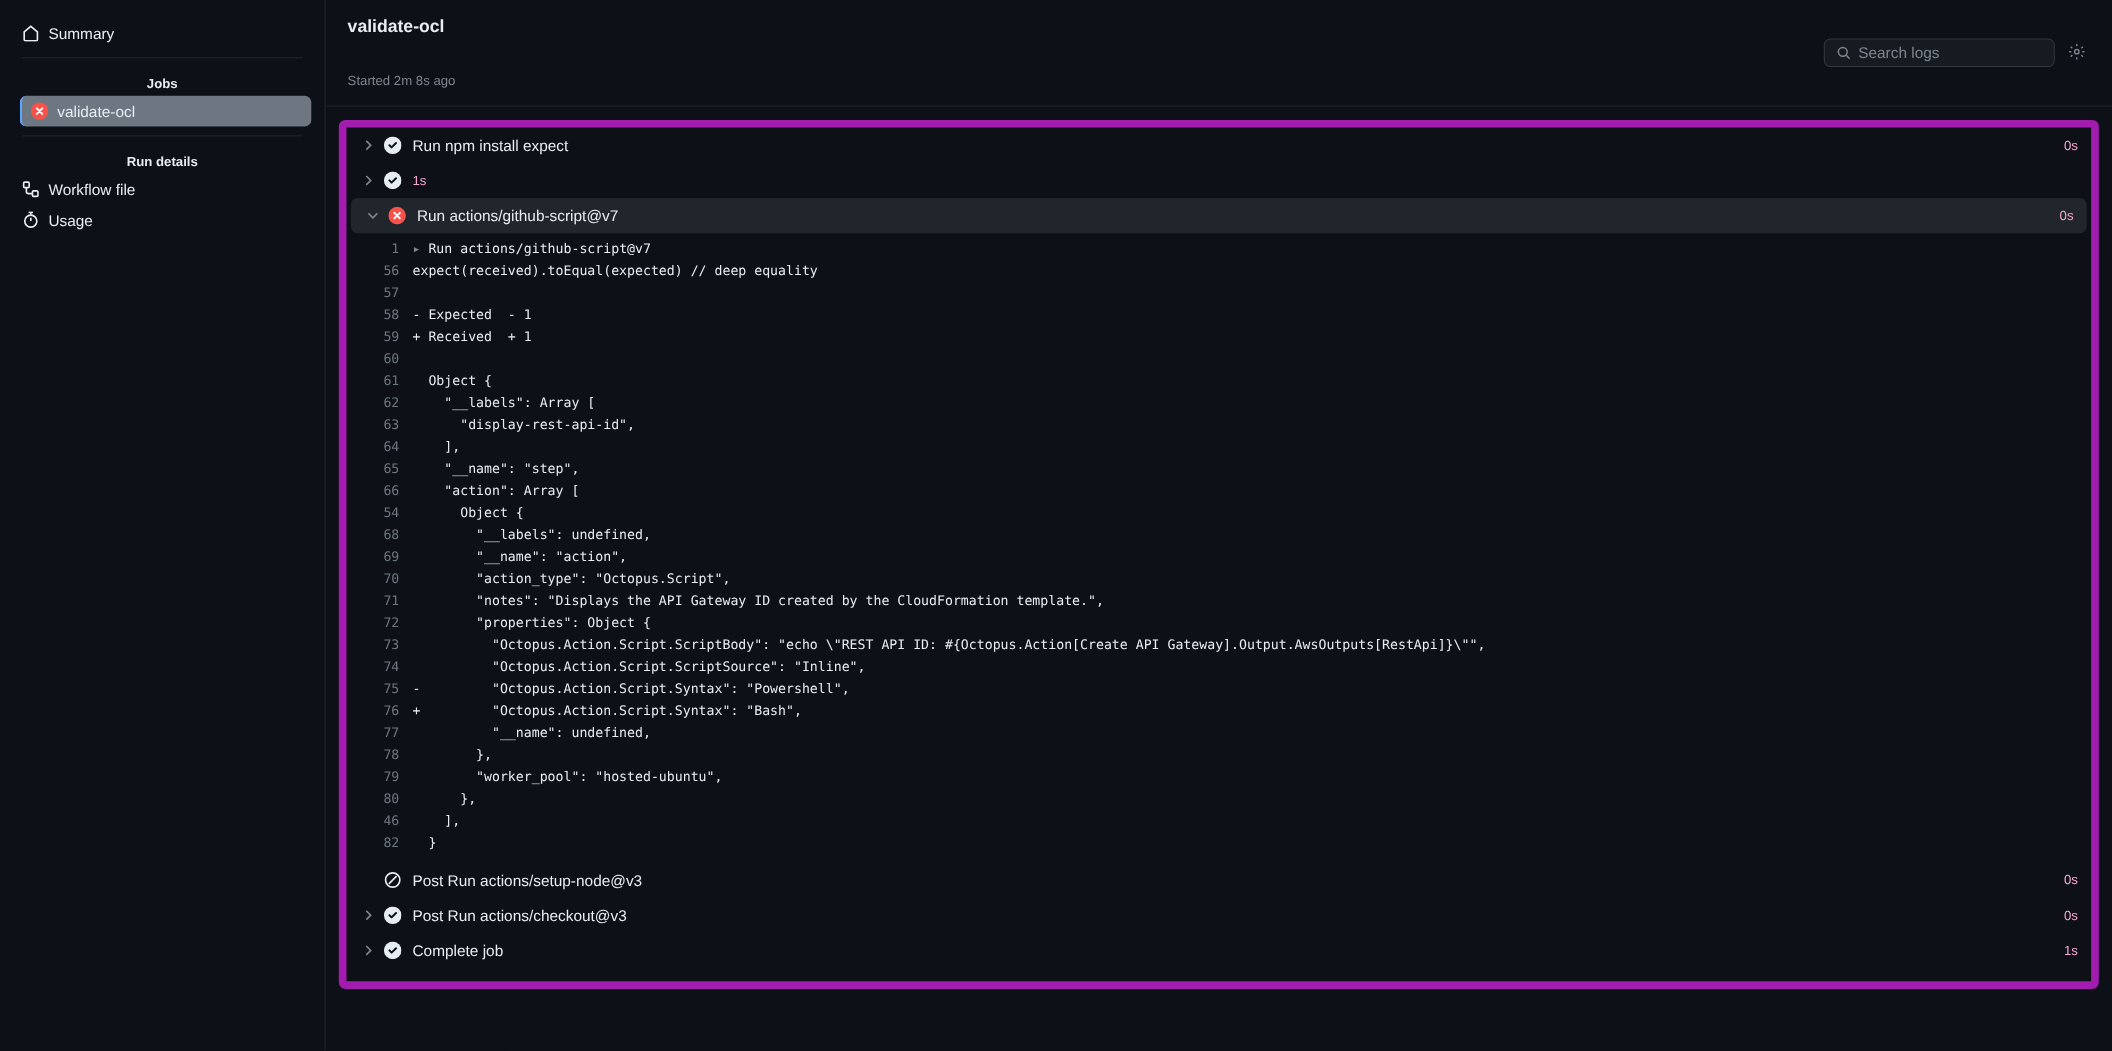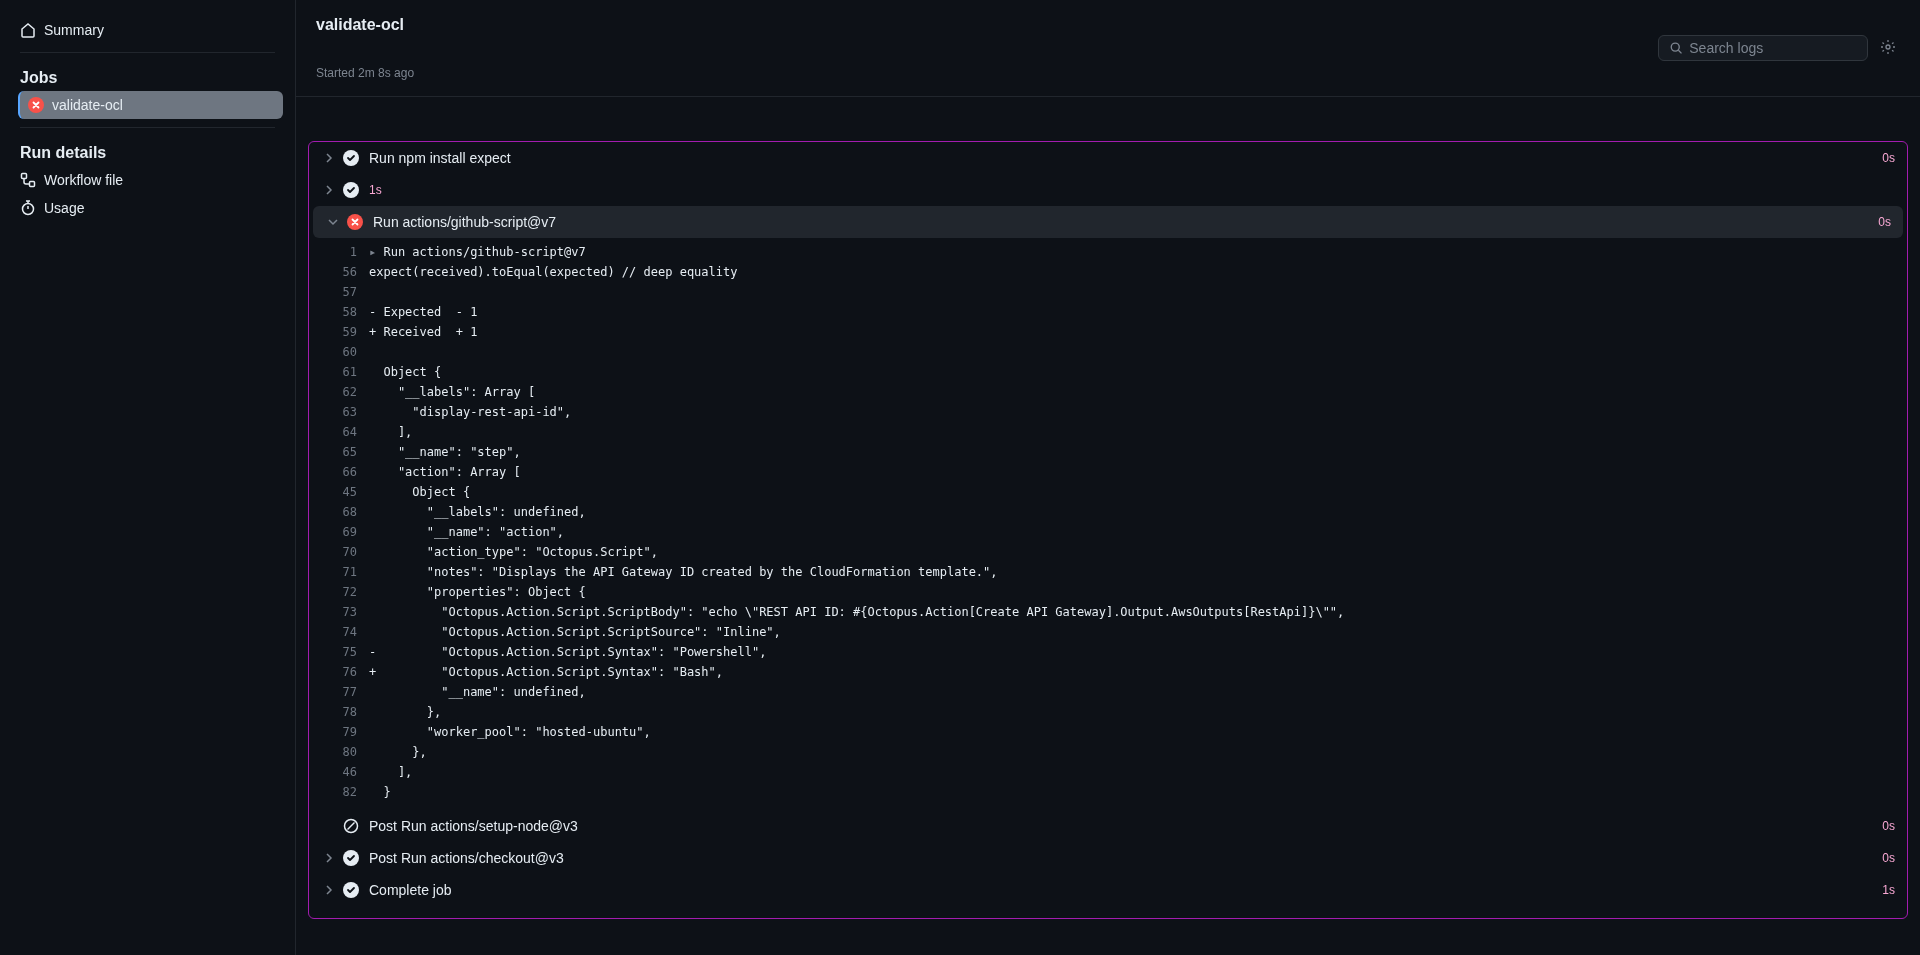--- a/index.html
+++ b/index.html
@@ -16,31 +16,32 @@
       width: 1920px;
       overflow: hidden;
       display: flex;
     }
     
     
     .sidebar {
       width: 295px;
       padding: 16px 12px;
       flex-shrink: 0;
+      text-align: center;
     }
     .sidebar-item {
       display: flex;
       align-items: center;
       gap: 8px;
       padding: 6px 8px;
       border-radius: 6px;
       cursor: pointer;
     }
     .sidebar-section-header {
-      font-size: 16px;
+      font-size: 12px;
       font-weight: 600;
       color: #e6edf3;
       padding: 8px 8px 4px;
     }
     .sidebar-divider {
       border: none;
       border-top: 1px solid #21262d;
       margin: 8px 8px;
     }
     .job-item {
@@ -123,24 +124,23 @@
     }
     
     
     .log-area {
       flex: 1;
       padding: 12px;
       overflow-y: auto;
     }
     .log-container {
       background: #0d1117;
-      border: 1px solid #a21caf;
+      border: 7px solid #a21caf;
       border-radius: 6px;
       padding-bottom: 12px;
-      margin-top: 32px;
     }
     .step-row {
       display: flex;
       align-items: center;
       padding: 8px 12px;
       cursor: pointer;
       border-radius: 6px;
     }
     .step-row.expanded {
       background: #21262d;
@@ -339,21 +339,21 @@
           </div>
           <div class="log-line">
             <span class="line-num">65</span>
             <span class="line-content">    "__name": "step",</span>
           </div>
           <div class="log-line">
             <span class="line-num">66</span>
             <span class="line-content">    "action": Array [</span>
           </div>
           <div class="log-line">
-            <span class="line-num">45</span>
+            <span class="line-num">54</span>
             <span class="line-content">      Object {</span>
           </div>
           <div class="log-line">
             <span class="line-num">68</span>
             <span class="line-content">        "__labels": undefined,</span>
           </div>
           <div class="log-line">
             <span class="line-num">69</span>
             <span class="line-content">        "__name": "action",</span>
           </div>

